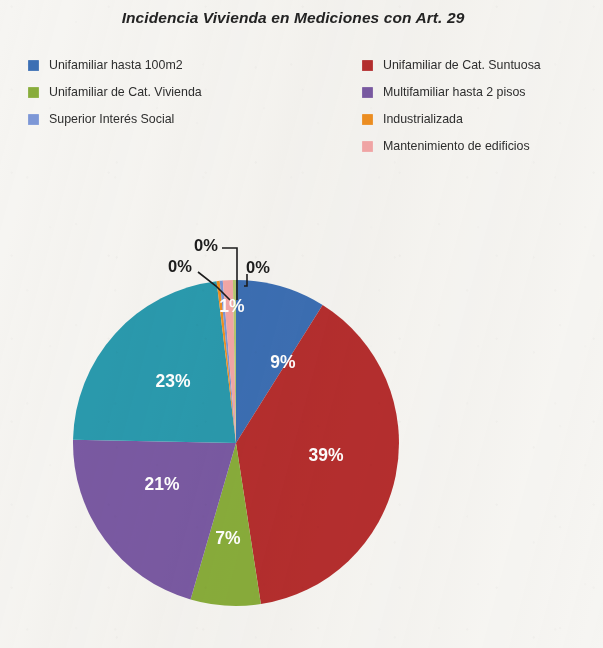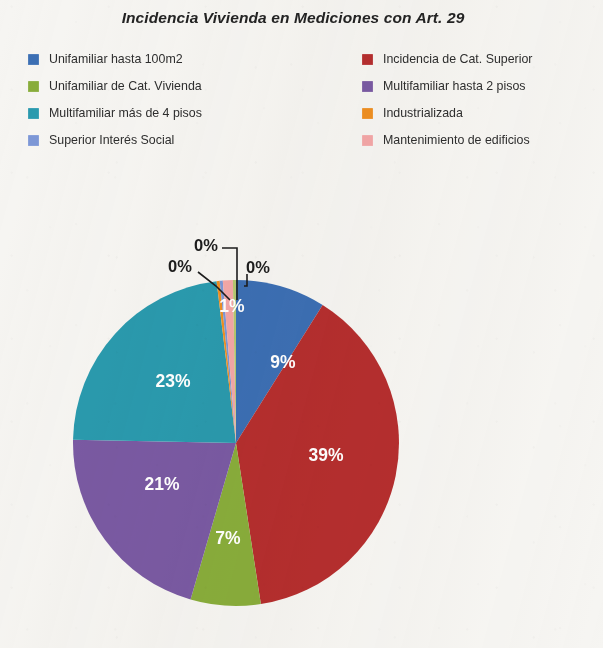--- a/index.html
+++ b/index.html
@@ -50,21 +50,21 @@
     font-style: italic;
     letter-spacing: 0.1px;
     color: #232323;
     white-space: nowrap;
   }
 
   
   .legend {
     position: absolute;
     left: 0;
-    top: 46px;
+    top: 52px;
     width: 518px;
     height: 142px;
   }
   .legend-col {
     position: absolute;
     top: 0;
   }
   .legend-col.left  { left: 28px;  width: 330px; }
   .legend-col.right { left: 362px; width: 240px; }
 
@@ -130,33 +130,29 @@
     <div class="legend-col left">
       <div class="legend-item">
         <span class="legend-swatch" style="background:#3c6fb4"></span>
         <span class="legend-label">Unifamiliar hasta 100m2</span>
       </div>
       <div class="legend-item">
         <span class="legend-swatch" style="background:#89ad3b"></span>
         <span class="legend-label">Unifamiliar de Cat. Vivienda</span>
       </div>
       <div class="legend-item">
-        <span class="legend-swatch" style="background:#2a9aae"></span>
-        <span class="legend-label">Multifamiliar más de 4 pisos</span>
-      </div>
-      <div class="legend-item">
         <span class="legend-swatch" style="background:#7d97d6"></span>
         <span class="legend-label">Superior Interés Social</span>
       </div>
     </div>
 
     <div class="legend-col right">
       <div class="legend-item">
         <span class="legend-swatch" style="background:#b52e2e"></span>
-        <span class="legend-label">Incidencia de Cat. Superior</span>
+        <span class="legend-label">Unifamiliar de Cat. Suntuosa</span>
       </div>
       <div class="legend-item">
         <span class="legend-swatch" style="background:#7a5aa3"></span>
         <span class="legend-label">Multifamiliar hasta 2 pisos</span>
       </div>
       <div class="legend-item">
         <span class="legend-swatch" style="background:#ef8f21"></span>
         <span class="legend-label">Industrializada</span>
       </div>
       <div class="legend-item">

